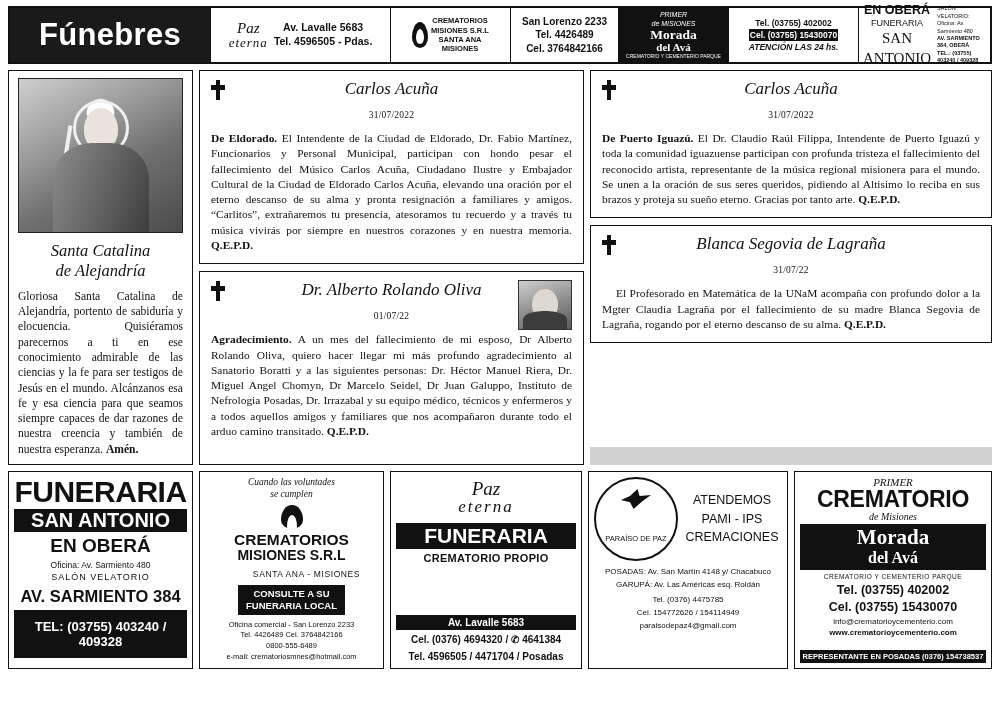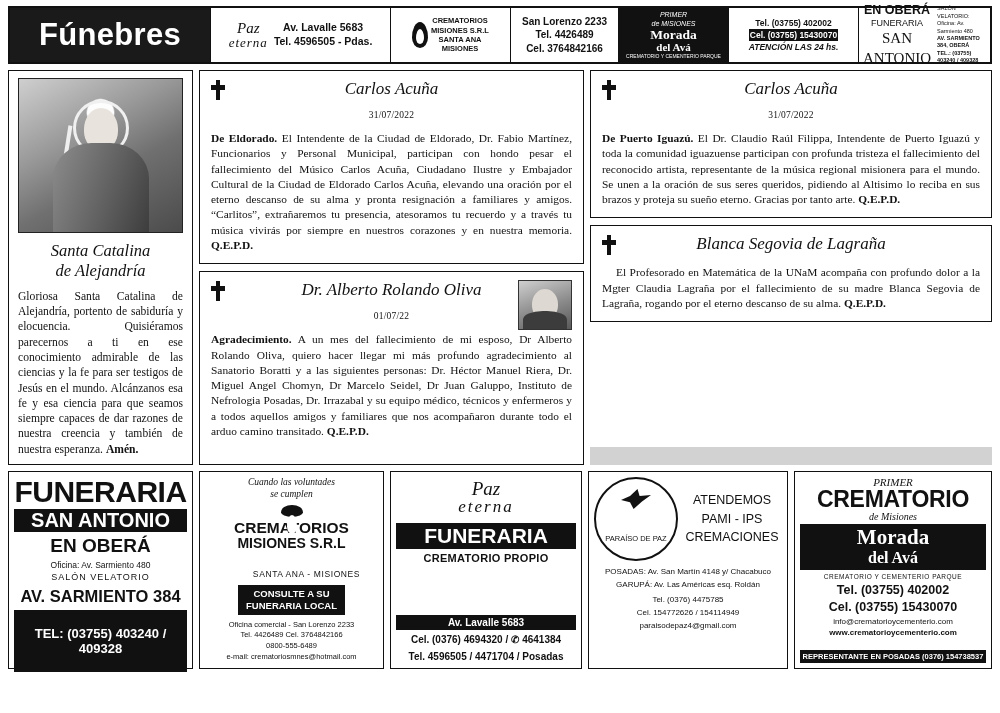--- a/index.html
+++ b/index.html
@@ -112,28 +112,28 @@
   .ad3 { width:192px; }
   .ad4 { width:200px; }
   .ad5 { flex:1; }
 
   .fa-t1 { font-family:"Liberation Sans",sans-serif; font-weight:bold; font-size:30px; letter-spacing:-.5px; line-height:1;}
   .fa-t2 { background:#111; color:#fff; font-weight:bold; font-size:20px; width:100%; margin-top:2px; line-height:1.15;}
   .fa-t3 { font-weight:bold; font-size:19px; margin-top:4px; line-height:1.1;}
   .fa-s  { font-size:8.5px; margin-top:3px; line-height:1.3;}
   .fa-s2 { font-size:9px; letter-spacing:1px; margin-top:1px;}
   .fa-t4 { font-weight:bold; font-size:16.5px; margin-top:5px;}
-  .fa-t5 { background:#111; color:#fff; font-weight:bold; font-size:13px; width:100%; margin-top:4px; padding:16px 0;}
+  .fa-t5 { background:#111; color:#fff; font-weight:bold; font-size:13px; width:100%; margin-top:4px; padding:9px 0;}
 
   .cm-top { font-family:"Liberation Serif",serif; font-style:italic; font-size:9.5px; line-height:1.25; margin-bottom:3px;}
   .cm-flame{ width:22px;height:34px;background:#111;border-radius:50% 50% 50% 50%/60% 60% 40% 40%;position:relative;margin:1px 0 3px;}
   .cm-flame:after{content:"";position:absolute;left:6px;top:10px;width:10px;height:19px;background:#fff;border-radius:50% 50% 50% 50%/60% 60% 40% 40%;}
   .cm-t1{font-weight:bold;font-size:15.5px;line-height:1.05;}
   .cm-t2{font-weight:bold;font-size:14px;line-height:1.05;}
-  .cm-t3{font-size:8.5px;letter-spacing:.6px;margin-top:18px;padding-left:30px;}
+  .cm-t3{font-size:8.5px;letter-spacing:.6px;margin-top:6px;padding-left:30px;}
   .cm-btn{background:#111;color:#fff;font-weight:bold;font-size:9.5px;line-height:1.25;padding:3px 8px;margin:6px 0 5px;}
   .cm-s{font-size:7.5px;line-height:1.45;}
 
   .paz-ad-logo{font-family:"Liberation Serif",serif;line-height:1;margin:2px 0 4px;}
   .paz-ad-logo .a1{font-size:19px;font-style:italic;}
   .paz-ad-logo .a2{font-size:17px;font-style:italic;letter-spacing:2px;}
   .pz-t1{background:#111;color:#fff;font-weight:bold;font-size:21px;width:100%;padding:1px 0;margin-top:4px;}
   .pz-t2{font-weight:bold;font-size:11px;margin-top:3px;letter-spacing:.3px;}
   .pz-bar{background:#111;color:#fff;font-weight:bold;font-size:10px;width:100%;margin-top:6px;padding:2px 0;}
   .pz-s{font-weight:bold;font-size:10px;line-height:1.35;margin-top:3px;}
@@ -280,20 +280,21 @@
         <div class="obit-date">31/07/2022</div>
         <div class="obit-body">
           <b>De Puerto Iguazú.</b><span> El Dr. Claudio Raúl Filippa, Intendente de Puerto Iguazú y toda la comunidad iguazuense participan con profunda tristeza el fallecimiento del reconocido artista, representante de la música regional misionera para el mundo. Se unen a la oración de sus seres queridos, pidiendo al Altisimo lo reciba en sus brazos y proteja su sueño eterno. Gracias por tanto arte.</span>
           <b>Q.E.P.D.</b>
         </div>
       </div>
 
       <div class="box obit" style="flex:0 0 auto;">
         <span class="cross"></span>
         <div class="obit-name">Blanca Segovia de Lagraña</div>
+        <div class="obit-date">31/07/22</div>
         <div class="obit-body" style="text-indent:14px;">
           <span>El Profesorado en Matemática de la UNaM acompaña con profundo dolor a la Mgter Claudia Lagraña por el fallecimiento de su madre Blanca Segovia de Lagraña, rogando por el eterno descanso de su alma.</span>
           <b>Q.E.P.D.</b>
         </div>
       </div>
 
       <div class="grey-block"></div>
     </div>
   </div>
 

